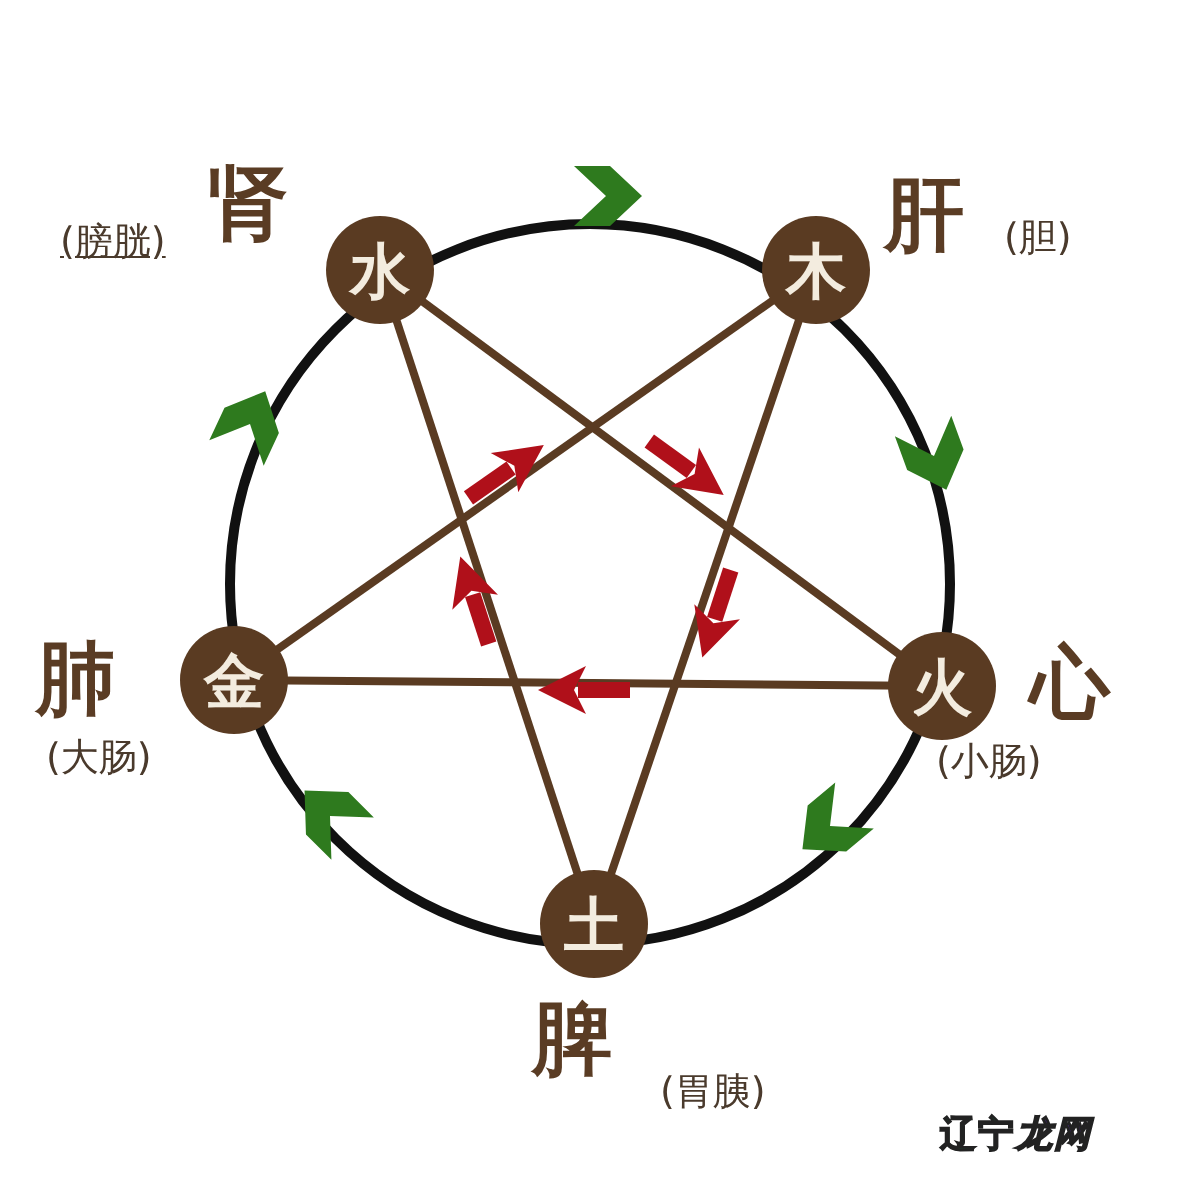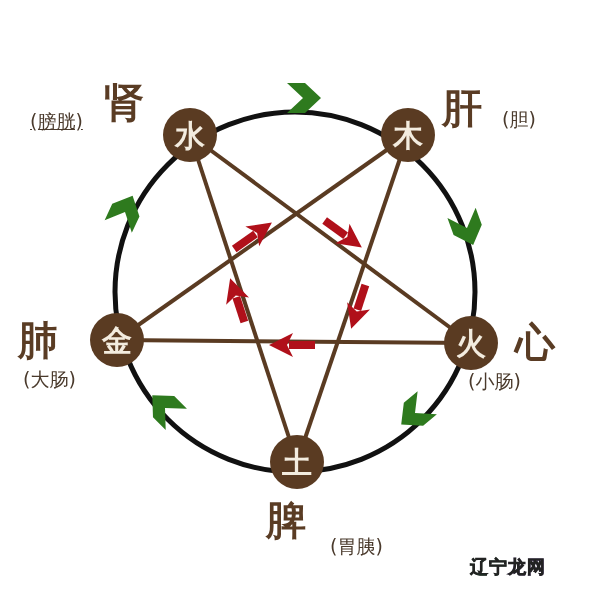--- a/index.html
+++ b/index.html
@@ -4,21 +4,21 @@
 <style>
   html, body { margin:0; padding:0; background:#ffffff; }
   #stage { position:relative; width:600px; height:600px; overflow:hidden; background:#ffffff;
     font-family: "DejaVu Sans", sans-serif; }
   svg { position:absolute; left:0; top:0; }
   .node-label { font-family:"DejaVu Sans", sans-serif; font-size:30px; fill:#f3ecdf; font-weight:bold; }
   .organ { position:absolute; color:#5a3c24; font-weight:bold; font-size:40px; line-height:1; font-family:"DejaVu Sans", sans-serif; }
   .sub { position:absolute; color:#4a3a2c; font-size:19px; line-height:1; font-family:"DejaVu Sans", sans-serif; }
   .watermark { position:absolute; left:470px; top:555px; font-size:18px; font-weight:bold; font-family:"DejaVu Sans", sans-serif; letter-spacing:1px; }
   .wm-a { color:#14532d; -webkit-text-stroke:0.6px #222; }
-  .wm-b { color:#6d28d9; -webkit-text-stroke:0.8px #222; }
+  .wm-b { color:#6d28d9;font-style:italic; -webkit-text-stroke:0.8px #222; }
 </style>
 </head>
 <body>
 
 <div id="stage">
   <svg width="600" height="600" viewBox="0 0 600 600">
 
     <circle cx="295" cy="292" r="180" fill="none" stroke="#111" stroke-width="5"></circle>
 
     <g stroke="#5a3b22" stroke-width="4">

